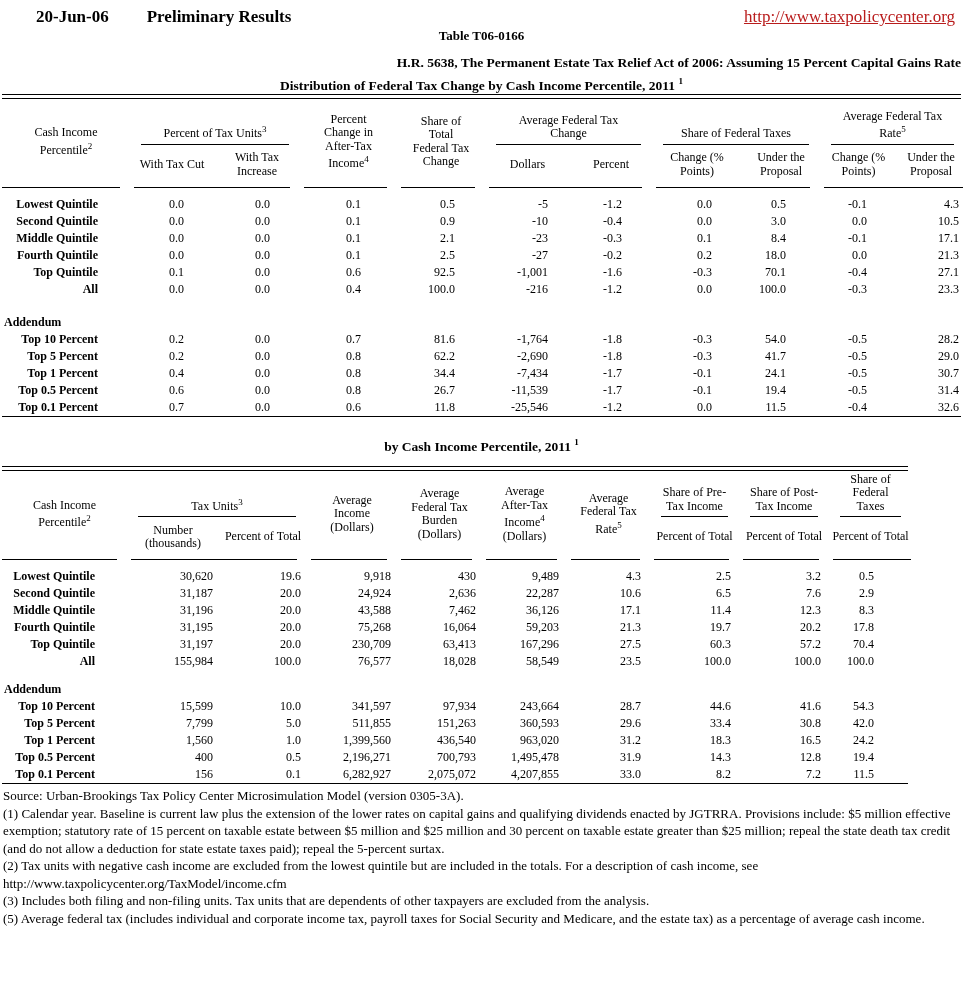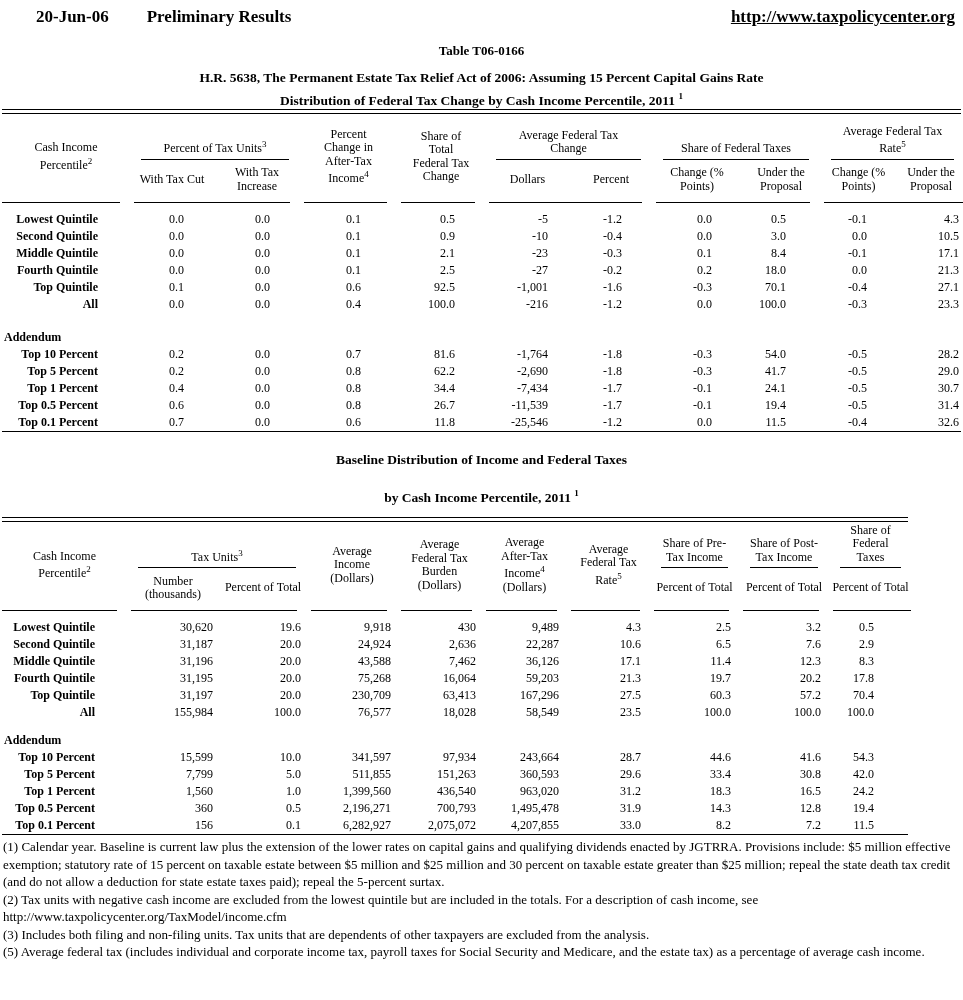--- a/index.html
+++ b/index.html
@@ -3,26 +3,26 @@
 <meta charset="utf-8">
 <style>
   html,body { margin:0; padding:0; background:#fff; color:#000; }
   body { width:963px; font-family:"Liberation Serif", serif; }
   .page { padding:4px 2px 0 2px; }
 
   
   .topbar { display:flex; align-items:baseline; font-size:17px; padding:3px 6px 0 34px; }
   .topbar .date, .topbar .status { font-weight:bold; }
   .topbar .status { margin-left:38px; }
-  .topbar a { margin-left:auto; color:#000000; text-decoration:underline; font-weight:bold; }
+  .topbar a { margin-left:auto; color:#b91c1c; text-decoration:underline; font-weight:normal; }
 
   
   .titles { text-align:center; font-weight:bold; }
-  .title-num  { font-size:13px;   margin-top:16px; }
-  .title-l1   { font-size:13.5px; margin-top:11px; }
+  .title-num  { font-size:13px;   margin-top:1px; }
+  .title-l1   { font-size:13.5px; margin-top:11px;text-align:right; }
   .title-l2   { font-size:13.5px; margin-top:5px; }
   .titles2 { text-align:center; font-weight:bold; font-size:13.5px; margin-top:20px; }
   .titles2 .t2b { margin-top:20px; margin-bottom:12px; }
   sup { font-size:9px; }
 
   
   .double-rule { border-top:1.5px solid #000; border-bottom:1.5px solid #000; height:3px; }
   .single-rule { border-top:1.5px solid #000; height:0; }
   .t2w { width:94.5%; }
 
@@ -307,21 +307,20 @@
           <td class="num">11.5</td>
           <td class="num">-0.4</td>
           <td class="num">32.6</td>
         </tr>
       </tbody>
   </table>
 
   <div class="single-rule"></div>
 
   <div class="titles2">
-    <div>Baseline Distribution of Income and Federal Taxes</div>
     <div class="t2b"><span>by Cash Income Percentile, 2011</span> <sup>1</sup></div>
   </div>
 
   <div class="double-rule t2w"></div>
 
   <table class="t2">
     <colgroup>
       <col style="width:125px">
         <col style="width:92px">
         <col style="width:88px">
@@ -521,21 +520,21 @@
           <td class="num">1,399,560</td>
           <td class="num">436,540</td>
           <td class="num">963,020</td>
           <td class="num">31.2</td>
           <td class="num">18.3</td>
           <td class="num">16.5</td>
           <td class="num">24.2</td>
         </tr>
         <tr>
           <td class="rowlabel">Top 0.5 Percent</td>
-          <td class="num">360</td>
+          <td class="num">400</td>
           <td class="num">0.5</td>
           <td class="num">2,196,271</td>
           <td class="num">700,793</td>
           <td class="num">1,495,478</td>
           <td class="num">31.9</td>
           <td class="num">14.3</td>
           <td class="num">12.8</td>
           <td class="num">19.4</td>
         </tr>
         <tr>
@@ -549,20 +548,21 @@
           <td class="num">8.2</td>
           <td class="num">7.2</td>
           <td class="num">11.5</td>
         </tr>
       </tbody>
   </table>
 
   <div class="single-rule t2w"></div>
 
   <div class="footnotes" id="footnotes">
+      <div>Source: Urban-Brookings Tax Policy Center Microsimulation Model (version 0305-3A).</div>
       <div>(1) Calendar year. Baseline is current law plus the extension of the lower rates on capital gains and qualifying dividends enacted by JGTRRA.  Provisions include: $5 million effective exemption;  statutory rate of 15 percent on taxable estate between $5 million and $25 million and 30 percent on taxable estate greater than $25 million; repeal the state death tax credit (and do not allow a deduction for state estate taxes paid); repeal the 5-percent surtax.</div>
       <div>(2) Tax units with negative cash income are excluded from the lowest quintile but are included in the totals. For a description of cash income, see</div>
       <div>http://www.taxpolicycenter.org/TaxModel/income.cfm</div>
       <div>(3) Includes both filing and non-filing units.  Tax units that are dependents of other taxpayers are excluded from the analysis.</div>
       <div>(5) Average federal tax (includes individual and corporate income tax, payroll taxes for Social Security and Medicare, and the estate tax) as a percentage of average cash income.</div>
     </div>
 
 </div>
 
 </body></html>

